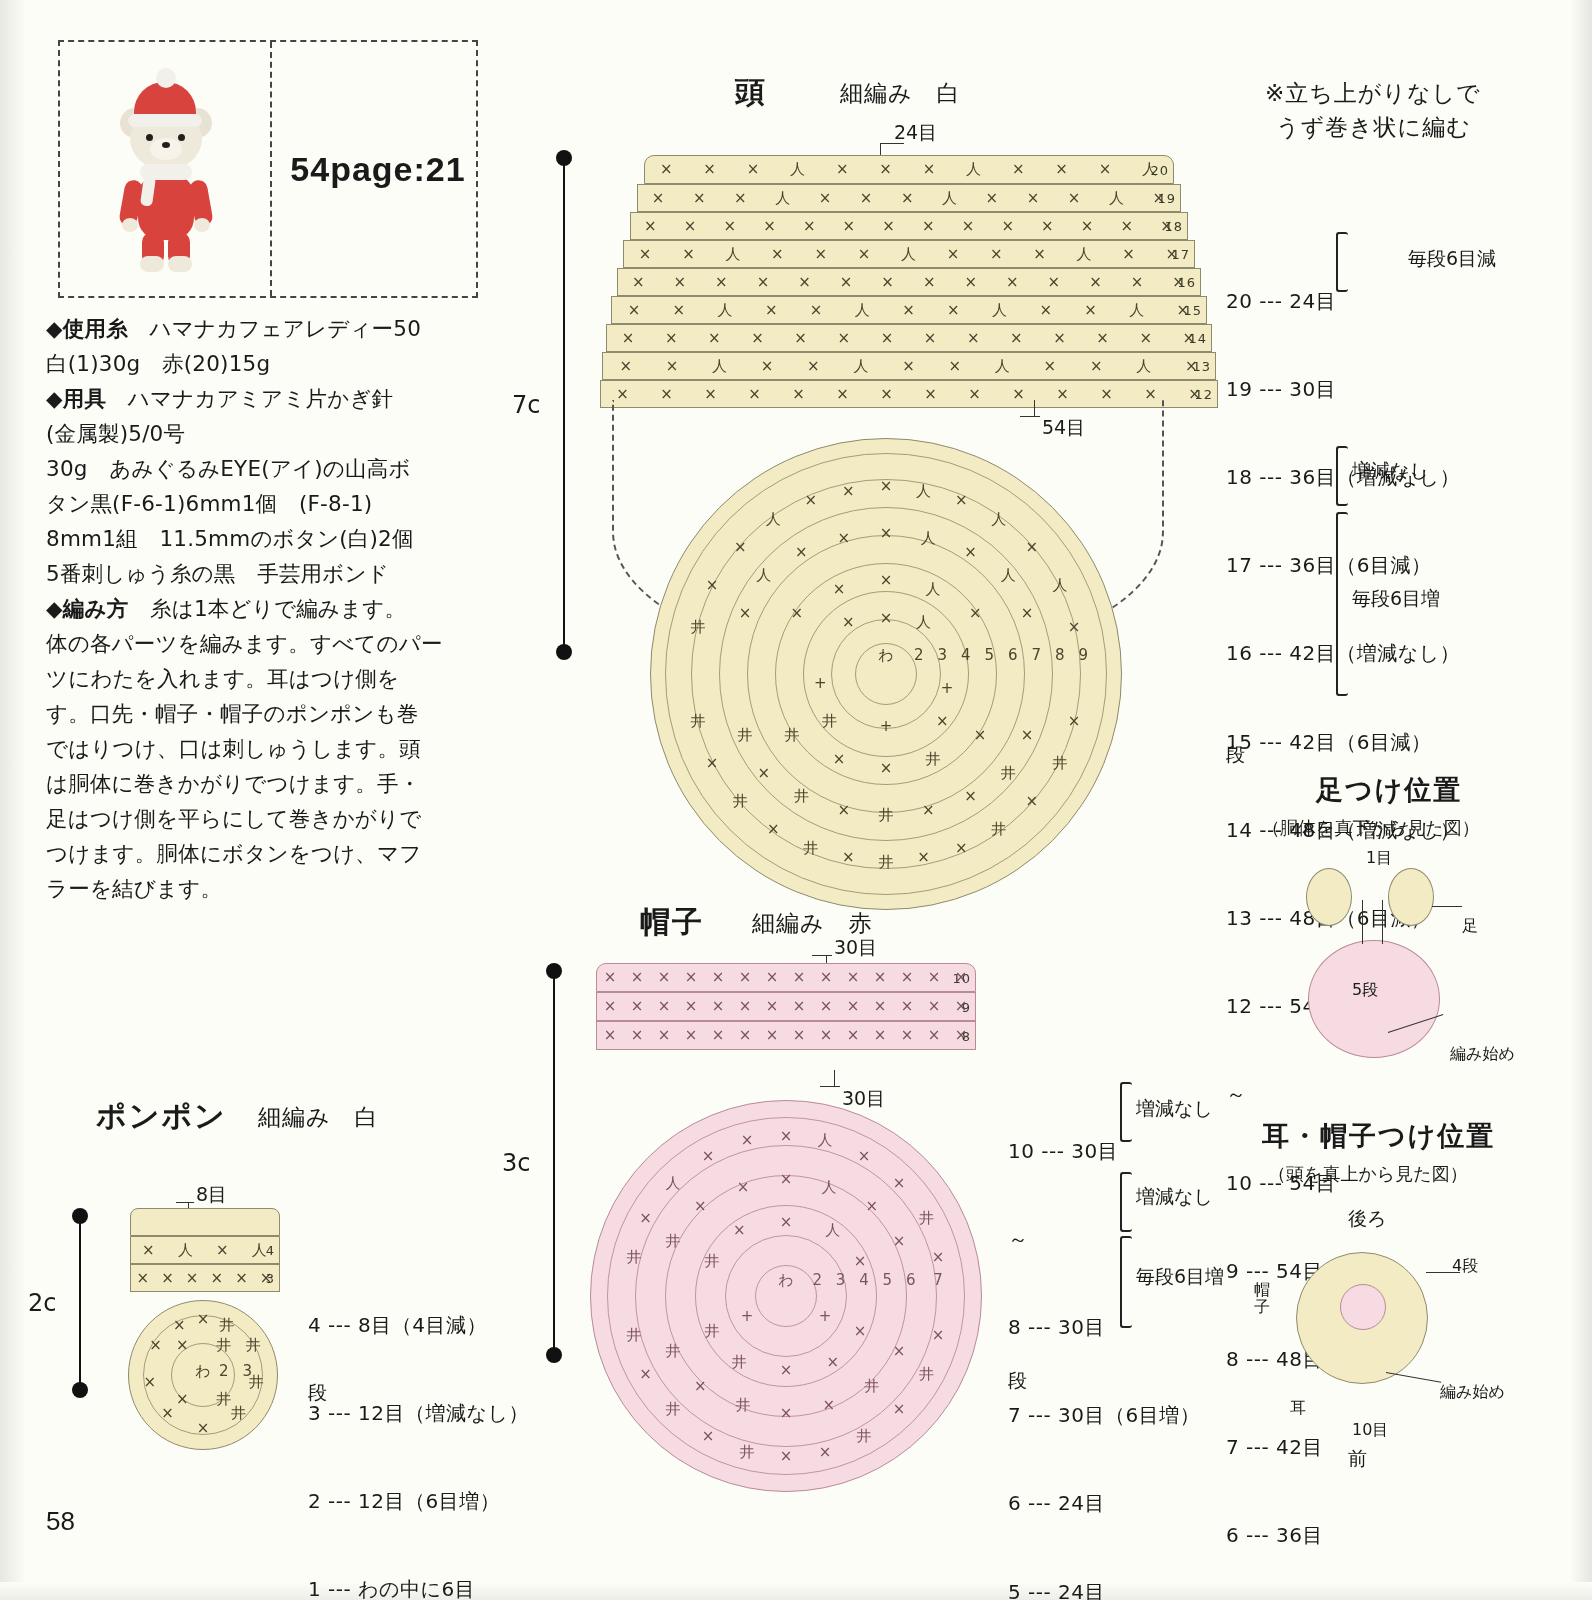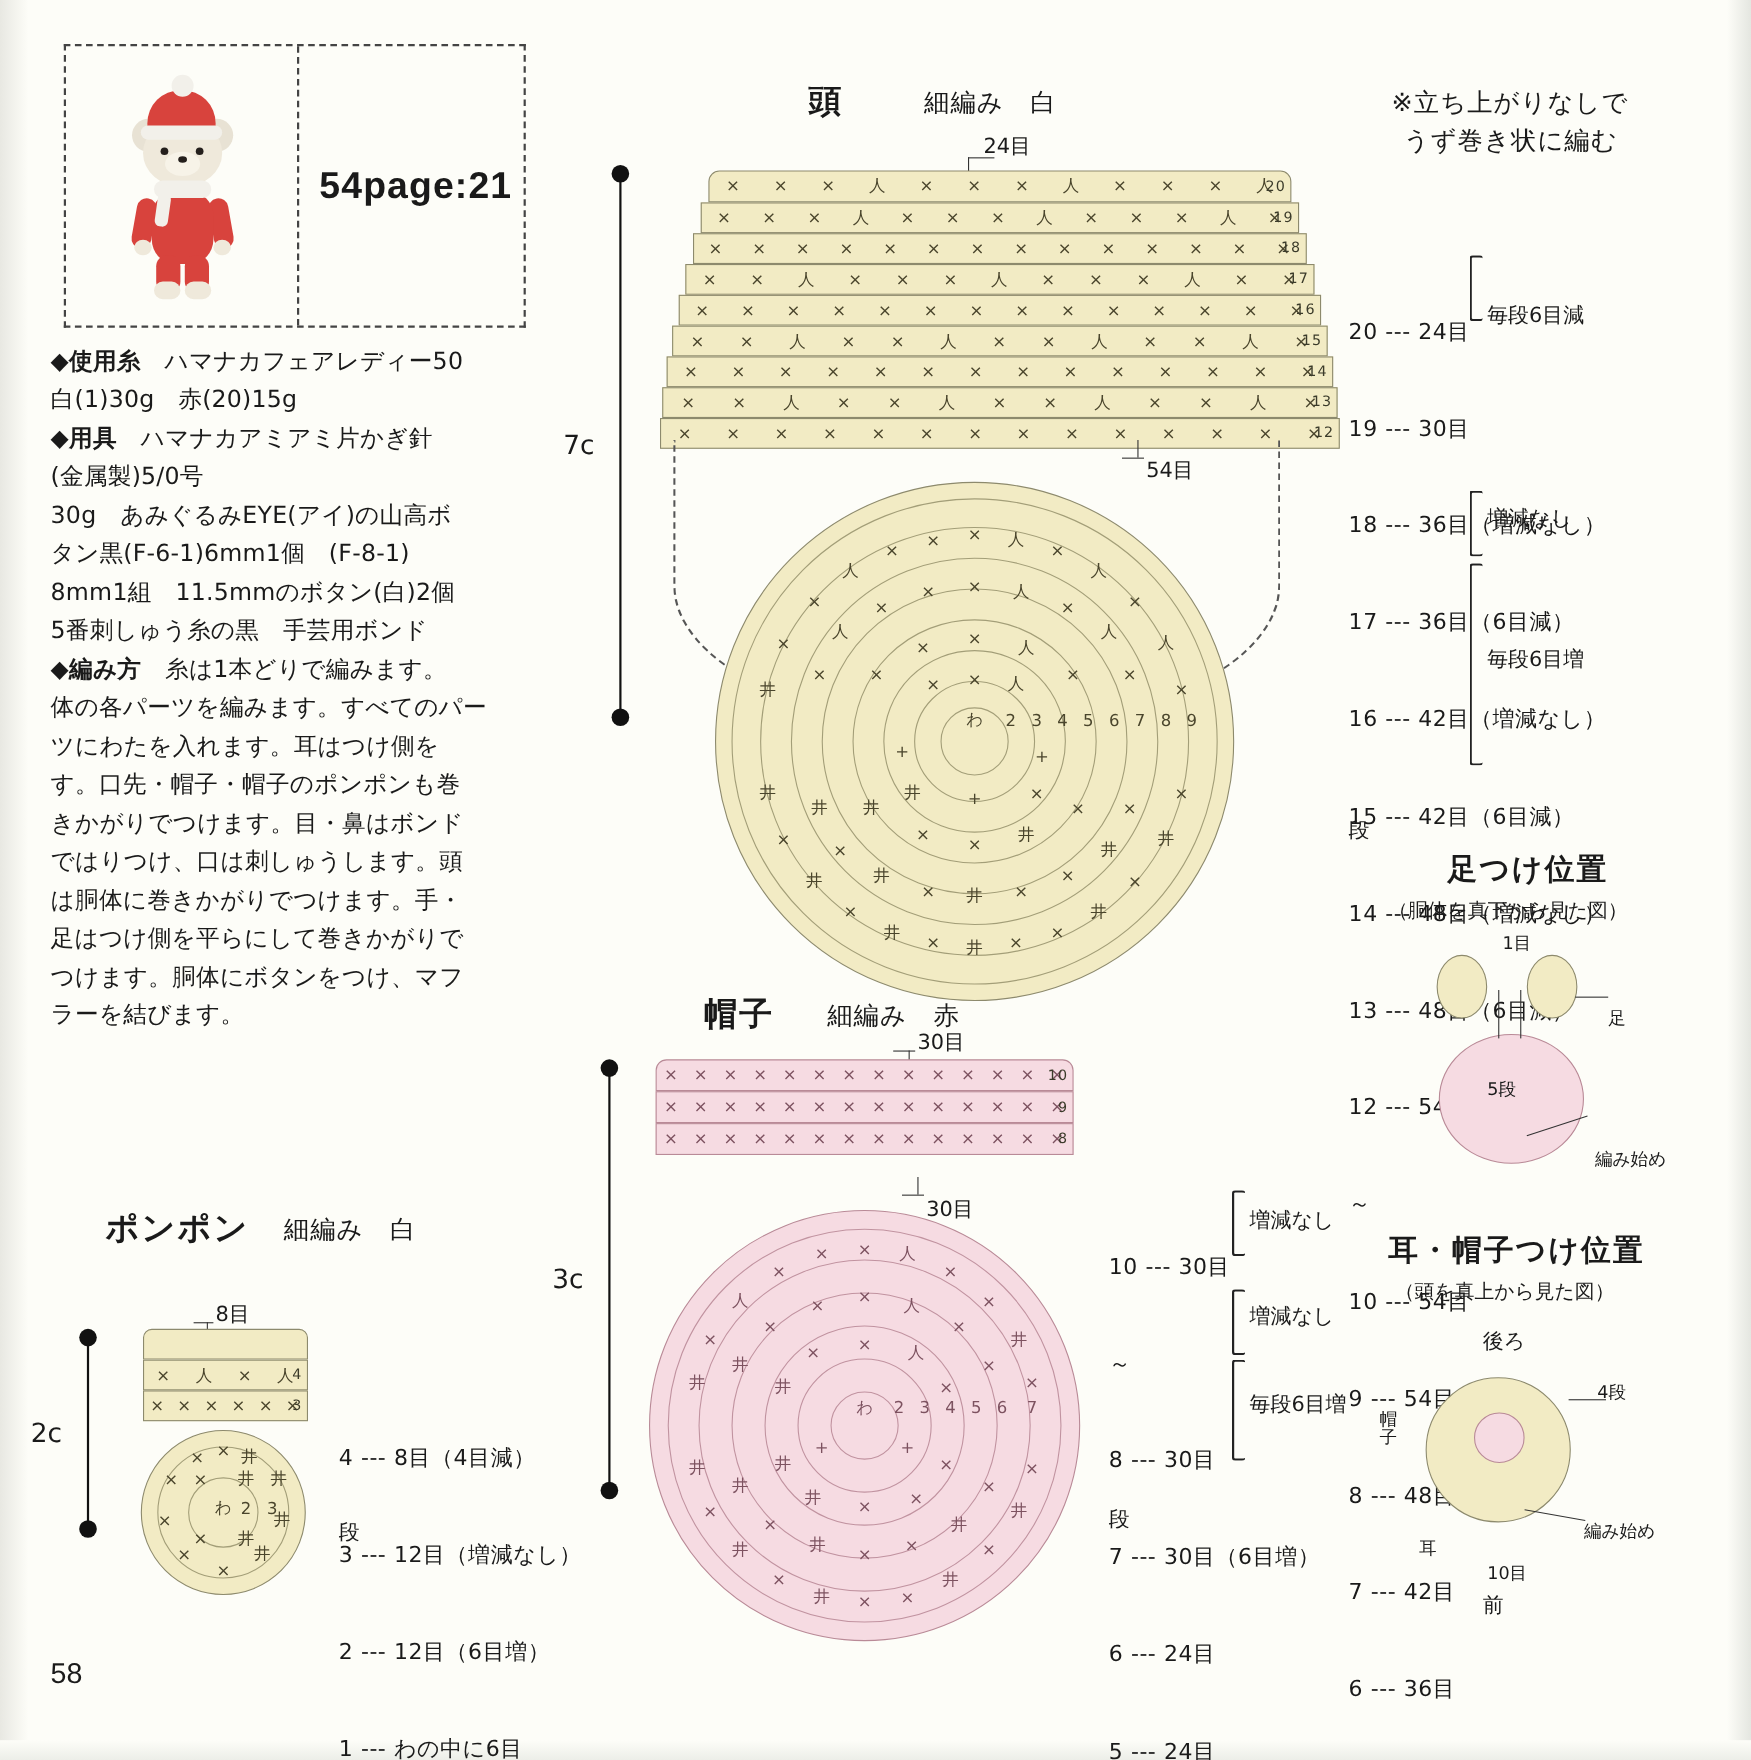--- a/index.html
+++ b/index.html
@@ -302,21 +302,20 @@
     <p><span class="lbl">◆用具</span>　<span>ハマナカアミアミ片かぎ針</span></p>
     <p><span>(金属製)5/0号</span></p>
     <p><span>30g　あみぐるみEYE(アイ)の山高ボ</span></p>
     <p><span>タン黒(F-6-1)6mm1個　(F-8-1)</span></p>
     <p><span>8mm1組　11.5mmのボタン(白)2個</span></p>
     <p><span>5番刺しゅう糸の黒　手芸用ボンド</span></p>
     <p><span class="lbl">◆編み方</span>　<span>糸は1本どりで編みます。</span></p>
     <p><span>体の各パーツを編みます。すべてのパー</span></p>
     <p><span>ツにわたを入れます。耳はつけ側を</span></p>
     <p><span>す。口先・帽子・帽子のポンポンも巻</span></p>
-    <p><span>きかがりでつけます。目・鼻はボンド</span></p>
     <p><span>ではりつけ、口は刺しゅうします。頭</span></p>
     <p><span>は胴体に巻きかがりでつけます。手・</span></p>
     <p><span>足はつけ側を平らにして巻きかがりで</span></p>
     <p><span>つけます。胴体にボタンをつけ、マフ</span></p>
     <p><span>ラーを結びます。</span></p>
   </div>
 
   <div class="abs lbl-big" style="left:735px; top:72px;">頭</div>
   <div class="abs lbl-mid" style="left:840px; top:78px;">細編み　白</div>
   <div class="abs lbl-mid" style="left:1265px; top:78px;">※立ち上がりなしで</div>
@@ -591,21 +590,21 @@
     <div>6 --- 36目</div>
     
     
     
     
     
   </div>
   <div class="abs lbl-sm" style="left:1226px; top:742px;">段</div>
 
   <div class="brace-line" style="left:1336px; top:232px; height:56px;"></div>
-  <div class="abs lbl-sm" style="left:1352px; top:246px;margin-top:28px;">毎段6目減</div>
+  <div class="abs lbl-sm" style="left:1408px; top:246px;">毎段6目減</div>
   <div class="brace-line" style="left:1336px; top:446px; height:56px;"></div>
   <div class="abs lbl-sm" style="left:1352px; top:458px;">増減なし</div>
   <div class="brace-line" style="left:1336px; top:512px; height:180px;"></div>
   <div class="abs lbl-sm" style="left:1352px; top:586px;">毎段6目増</div>
 
   <div class="abs lbl-big" style="left:640px; top:902px;">帽子</div>
   <div class="abs lbl-mid" style="left:752px; top:908px;">細編み　赤</div>
   <div class="abs lbl-sm" style="left:834px; top:935px;">30目</div>
   <div class="leader-v" style="left:826px; top:955px; height:12px;"></div>
   <div class="leader" style="left:812px; top:955px; width:20px;"></div>

